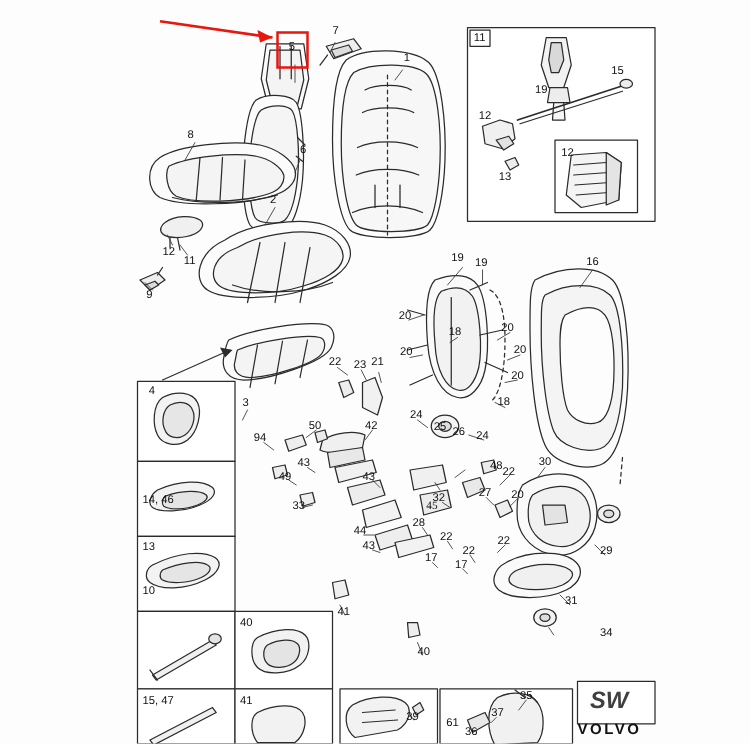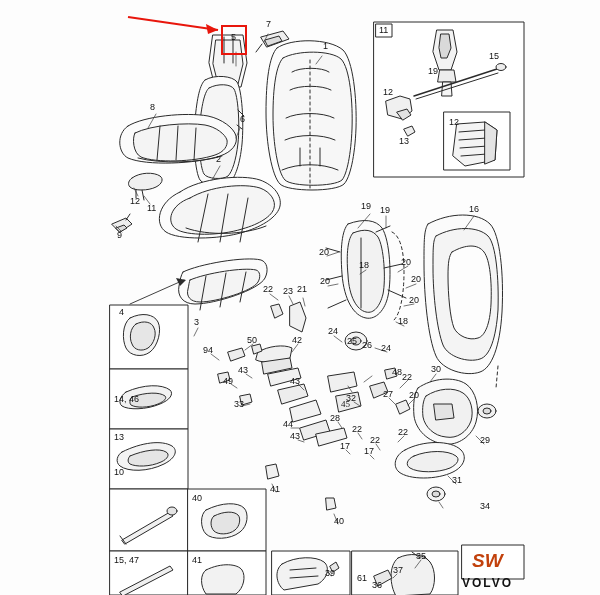--- a/index.html
+++ b/index.html
@@ -37,21 +37,21 @@
     font-size: 9px;
     color: #111111;
     line-height: 1;
     white-space: nowrap;
   }
   #sw-label {
     position: absolute;
     font-size: 19px;
     font-weight: bold;
     font-style: italic;
-    color: #c2410c;
+    color: #404040;
   }
   #volvo-wordmark {
     position: absolute;
     left: 462px;
     top: 576px;
     font-size: 12px;
     font-weight: bold;
     letter-spacing: 2px;
     color: #111111;
   }

